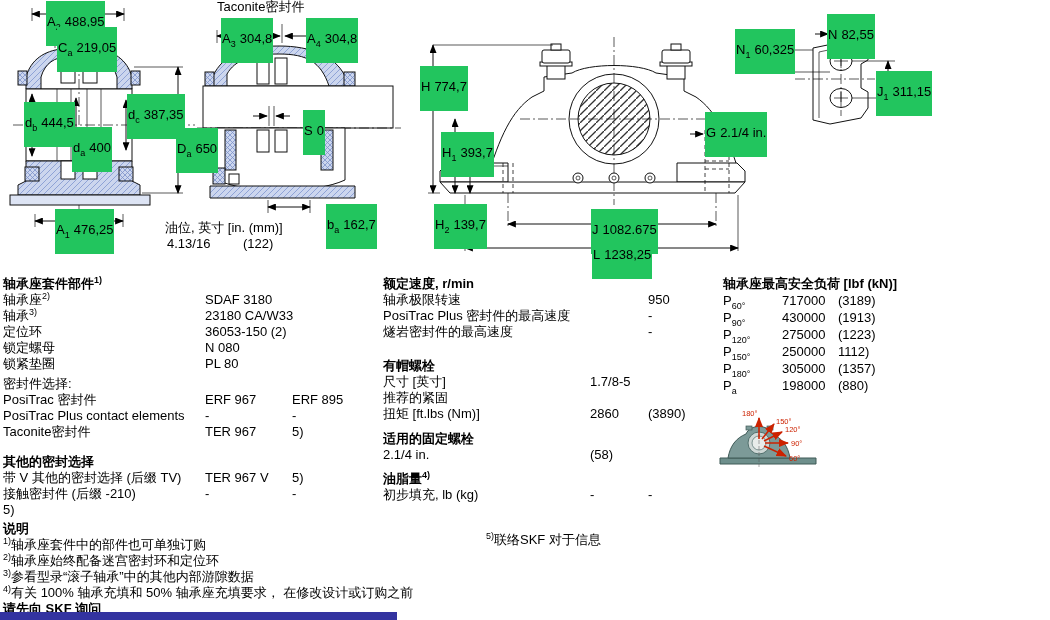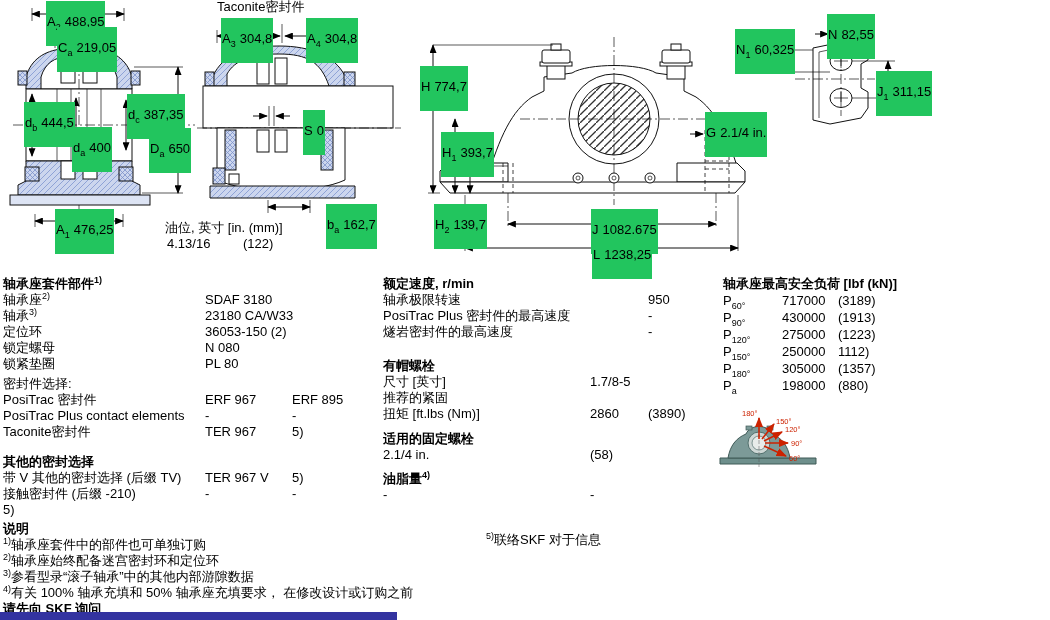--- a/index.html
+++ b/index.html
@@ -226,21 +226,21 @@
       <path class="thin" d="M117,53 H160 M117,90 H160"></path>
       <line class="dl" x1="153" y1="53" x2="153" y2="90" marker-start="url(#a4)" marker-end="url(#a4)"></line>
     </g>
   </svg>
 
   <span class="dim" style="left:46px;top:1px"><span>A</span><sub>2</sub><span class="dv">488,95</span></span>
   <span class="dim" style="left:57px;top:27px"><span>C</span><sub>a</sub><span class="dv">219,05</span></span>
   <span class="dim" style="left:24px;top:102px"><span>d</span><sub>b</sub><span class="dv">444,5</span></span>
   <span class="dim" style="left:72px;top:127px"><span>d</span><sub>a</sub><span class="dv">400</span></span>
   <span class="dim" style="left:127px;top:94px"><span>d</span><sub>c</sub><span class="dv">387,35</span></span>
-  <span class="dim" style="left:149px;top:128px"><span>D</span><sub>a</sub><span class="dv">650</span></span>
+  <span class="dim" style="left:176px;top:128px"><span>D</span><sub>a</sub><span class="dv">650</span></span>
   <span class="dim" style="left:55px;top:209px"><span>A</span><sub>1</sub><span class="dv">476,25</span></span>
 
   <span class="txt" style="left:217px;top:0px">Taconite密封件</span>
   <span class="dim" style="left:221px;top:18px"><span>A</span><sub>3</sub><span class="dv">304,8</span></span>
   <span class="dim" style="left:306px;top:18px"><span>A</span><sub>4</sub><span class="dv">304,8</span></span>
   <span class="dim" style="left:303px;top:110px"><span>S</span><sub></sub><span class="dv">0</span></span>
   <span class="dim" style="left:326px;top:204px"><span>b</span><sub>a</sub><span class="dv">162,7</span></span>
   <span class="txt" style="left:165px;top:221px">油位, 英寸 [in. (mm)]</span>
   <span class="txt" style="left:167px;top:237px">4.13/16</span>
   <span class="txt" style="left:243px;top:237px">(122)</span>
@@ -393,20 +393,21 @@
         <span>2.1/4 in.</span>
         <span>(58)</span>
       </div>
     <div class="sp8"></div>
     <div class="tr b">
         <span><span>油脂量</span><sup>4)</sup></span>
         <span></span>
         <span></span>
       </div>
     <div class="tr">
+        <span>初步填充, lb (kg)</span>
         <span>-</span>
         <span>-</span>
       </div>
   </div>
 
   <div class="tbl loads" style="left:723px;top:276px">
     <div class="tr b">
         <span style="grid-column:1 / span 3">轴承座最高安全负荷 [lbf (kN)]</span>
       </div>
     <div class="tr">

